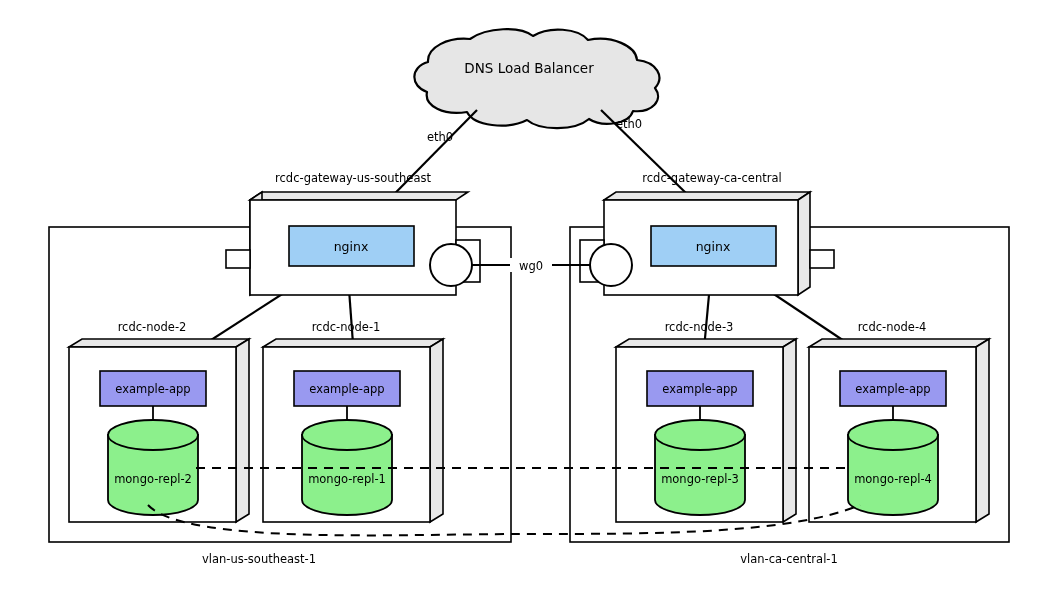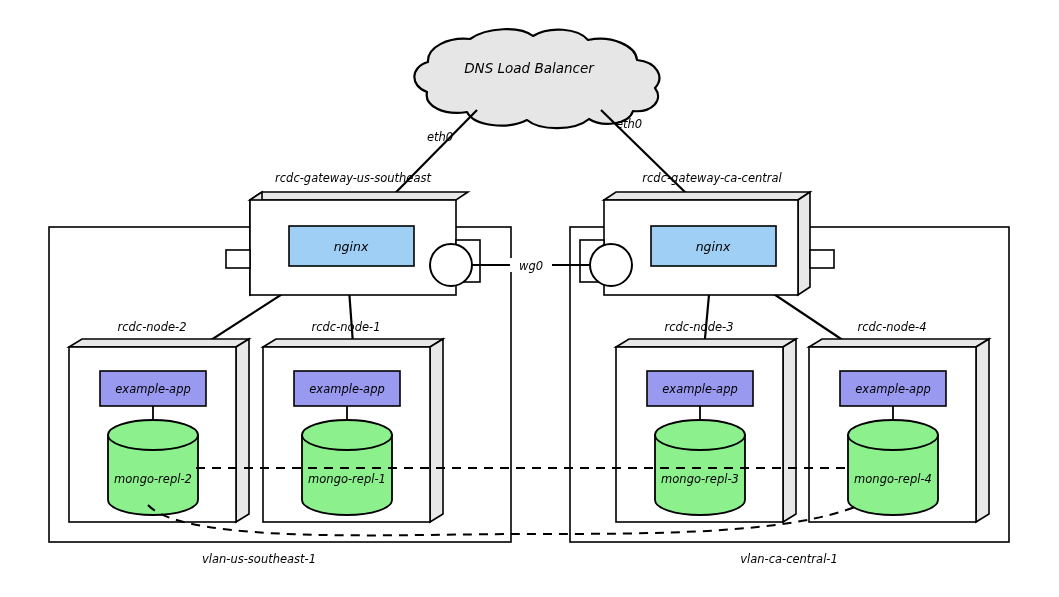--- a/index.html
+++ b/index.html
@@ -1,17 +1,17 @@
 <!DOCTYPE html>
 <html><head>
 <meta charset="utf-8">
 <style>
   html,body{margin:0;padding:0;background:#ffffff;}
   body{width:1059px;height:597px;overflow:hidden;font-family:"DejaVu Sans","Liberation Sans",sans-serif;}
-  #stage{position:relative;width:1059px;height:597px;font-style:italic;}
+  #stage{position:relative;width:1059px;height:597px;}
   svg{position:absolute;top:0;left:0;width:1059px;height:597px;}
   text{font-family:"DejaVu Sans","Liberation Sans",sans-serif;fill:#000000;}
 </style>
 </head>
 <body>
 
 <div id="stage">
 <svg viewBox="0 0 1059 597" xmlns="http://www.w3.org/2000/svg">
 
   <rect x="49" y="227" width="462" height="315" fill="none" stroke="#000000" stroke-width="1.6"></rect>

